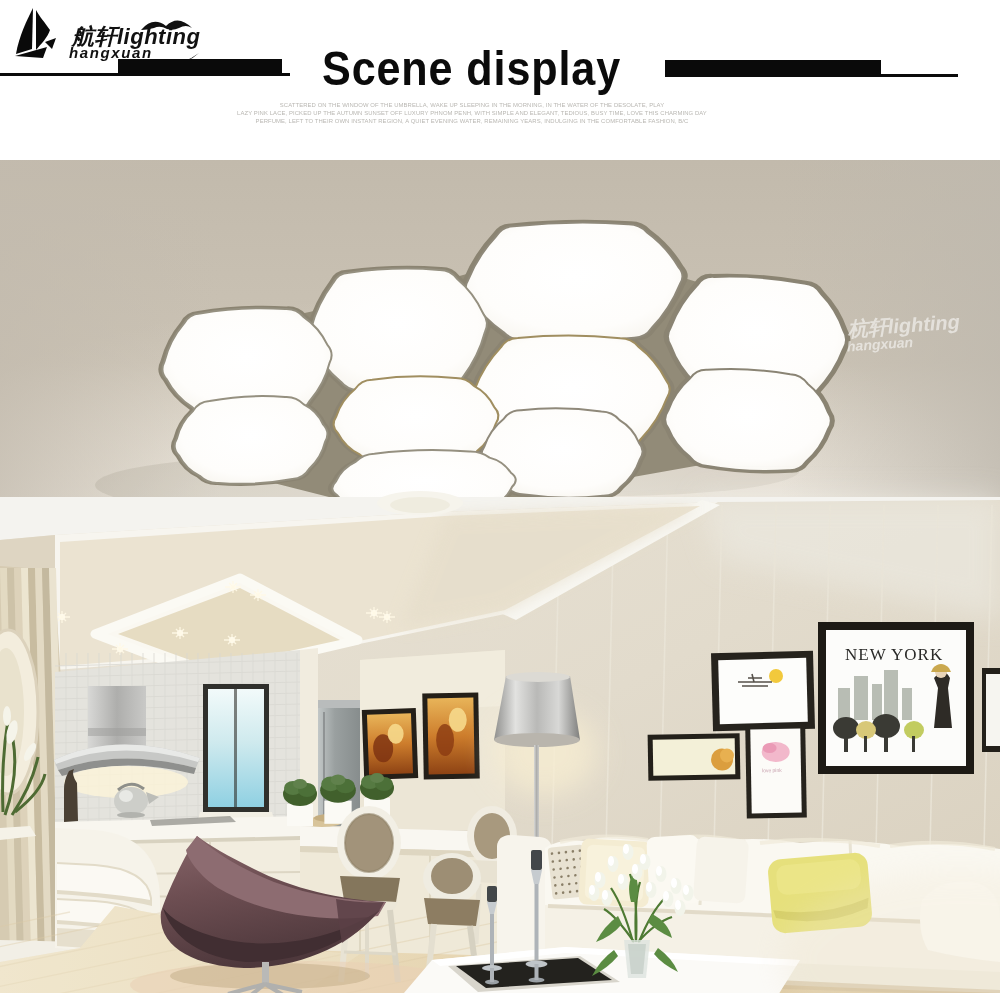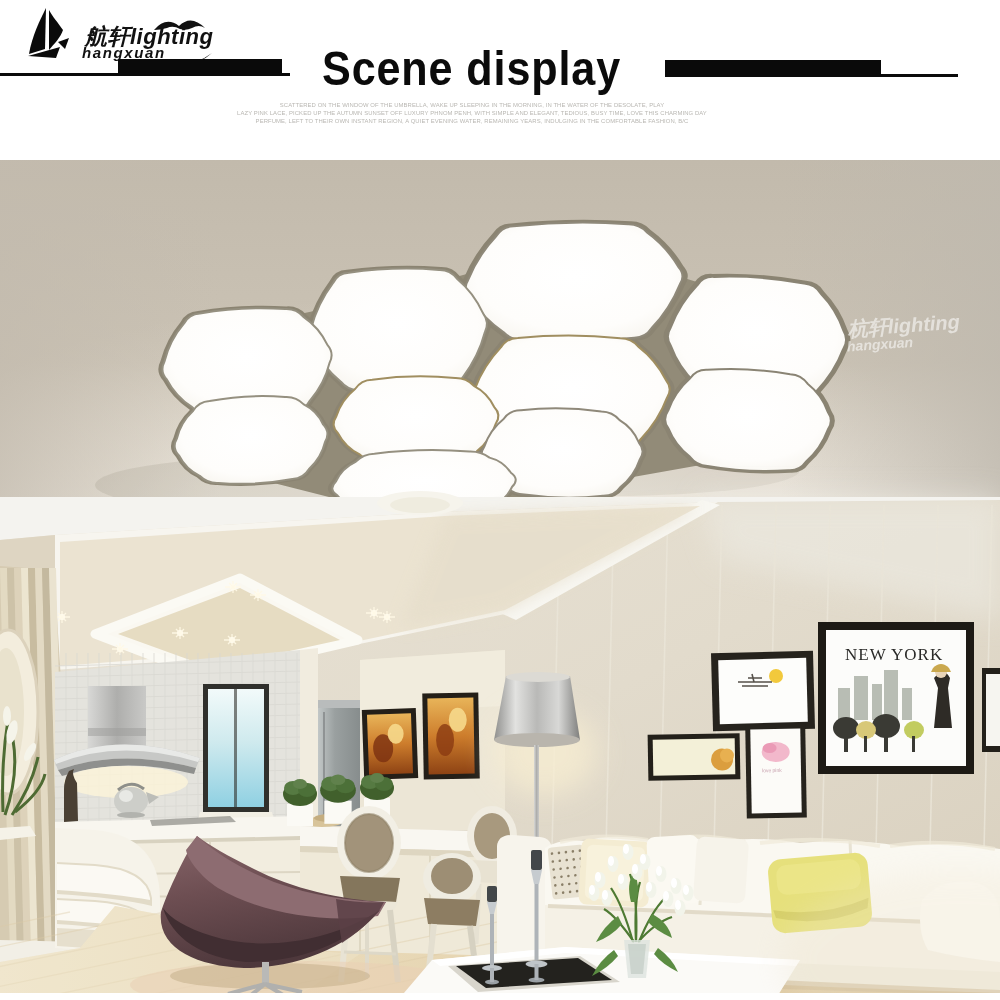--- a/index.html
+++ b/index.html
@@ -2,21 +2,21 @@
 <html><head>
 <meta charset="utf-8">
 <style>
 html,body{margin:0;padding:0;width:1000px;height:1000px;background:#fff;overflow:hidden;}
 body{font-family:"Liberation Sans",sans-serif;position:relative;}
 .abs{position:absolute;}
 </style>
 </head>
 <body>
 
-<div class="abs" style="left:16px;top:0;width:300px;height:90px;">
+<div class="abs" style="left:3px;top:0;width:300px;height:90px;">
 <svg width="300" height="90" viewBox="0 0 300 90">
 
   <g fill="#0a0a0a">
     <path d="M30,8 C24,20 16,36 13,54 L29,49 Z"></path>
     <path d="M33,10 L33,50 C38,44 45,37 47,30 C43,24 36,16 33,10 Z"></path>
     <path d="M12,56 L44,47 L40,58 Z"></path>
     <path d="M42,42 L53,38 L49,49 Z"></path>
   </g>
 
   <g fill="#111">

